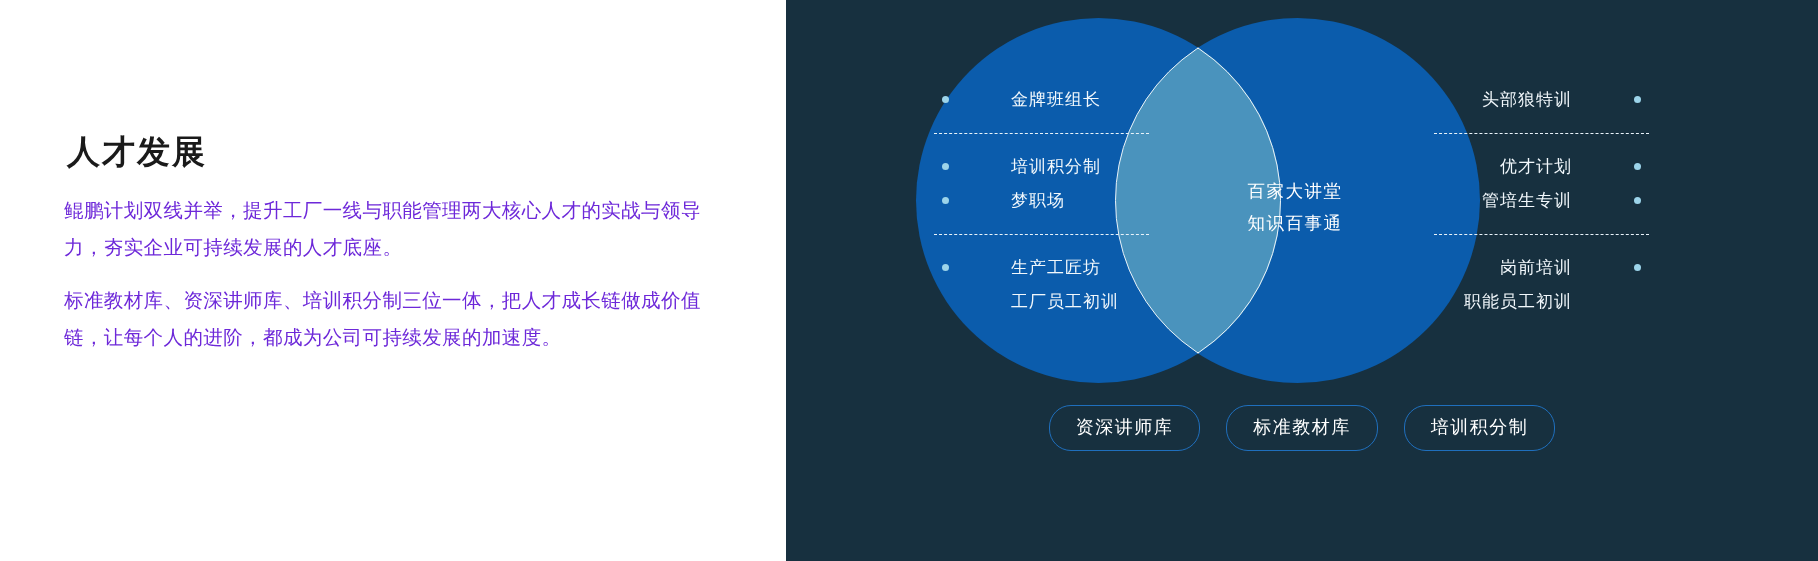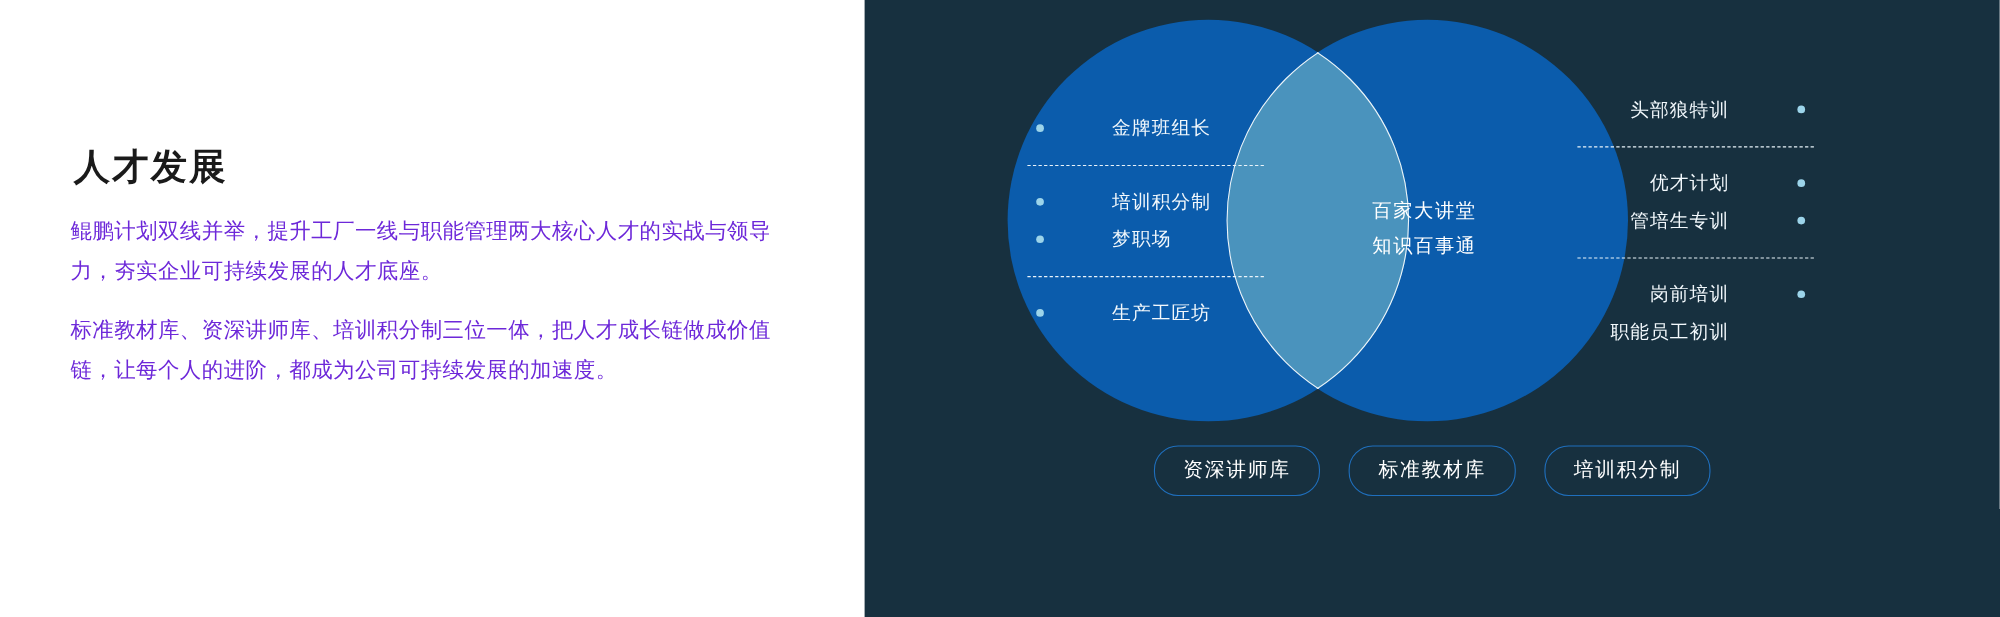--- a/index.html
+++ b/index.html
@@ -217,20 +217,24 @@
           </div>
         </div>
 
         <div class="divider"></div>
 
         <div class="group">
           <div class="item">
             <span class="bullet"></span>
             <span>生产工匠坊</span>
           </div>
+          <div class="item">
+            <span class="nobullet"></span>
+            <span>工厂员工初训</span>
+          </div>
         </div>
 
       </div>
 
       <div class="col col-right">
 
         <div class="group">
           <div class="item">
             <span>头部狼特训</span>
             <span class="bullet"></span>

